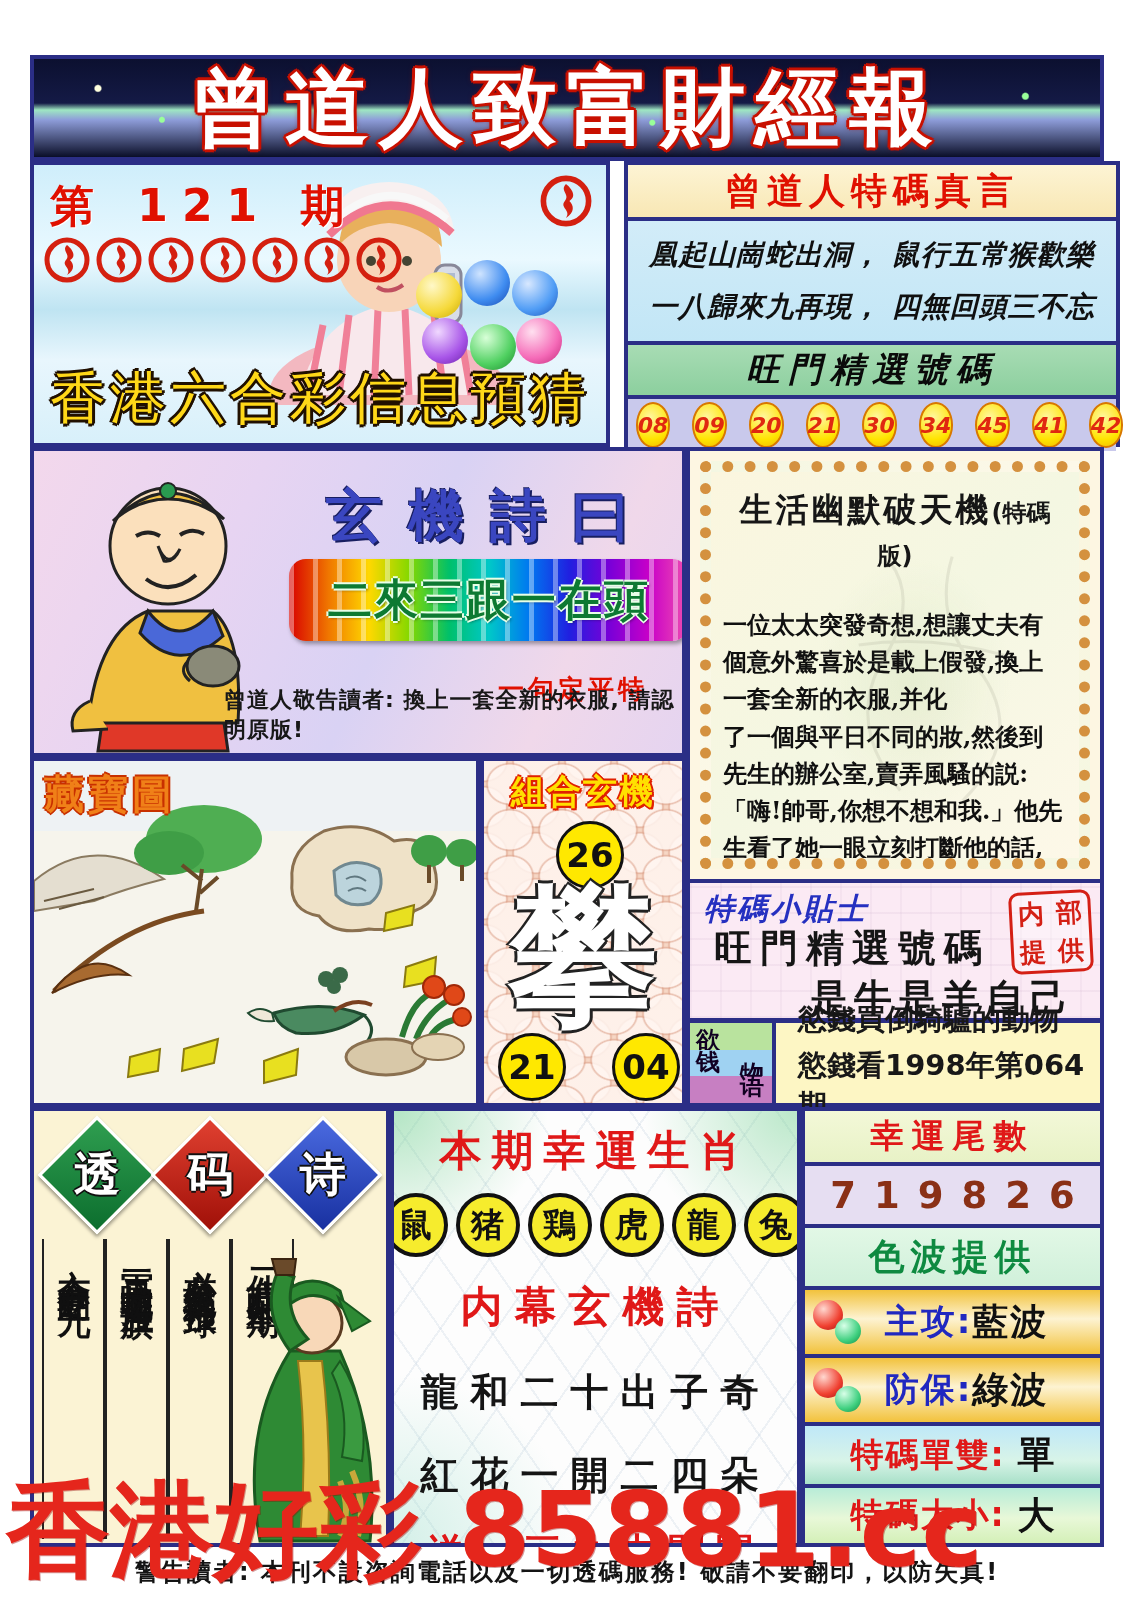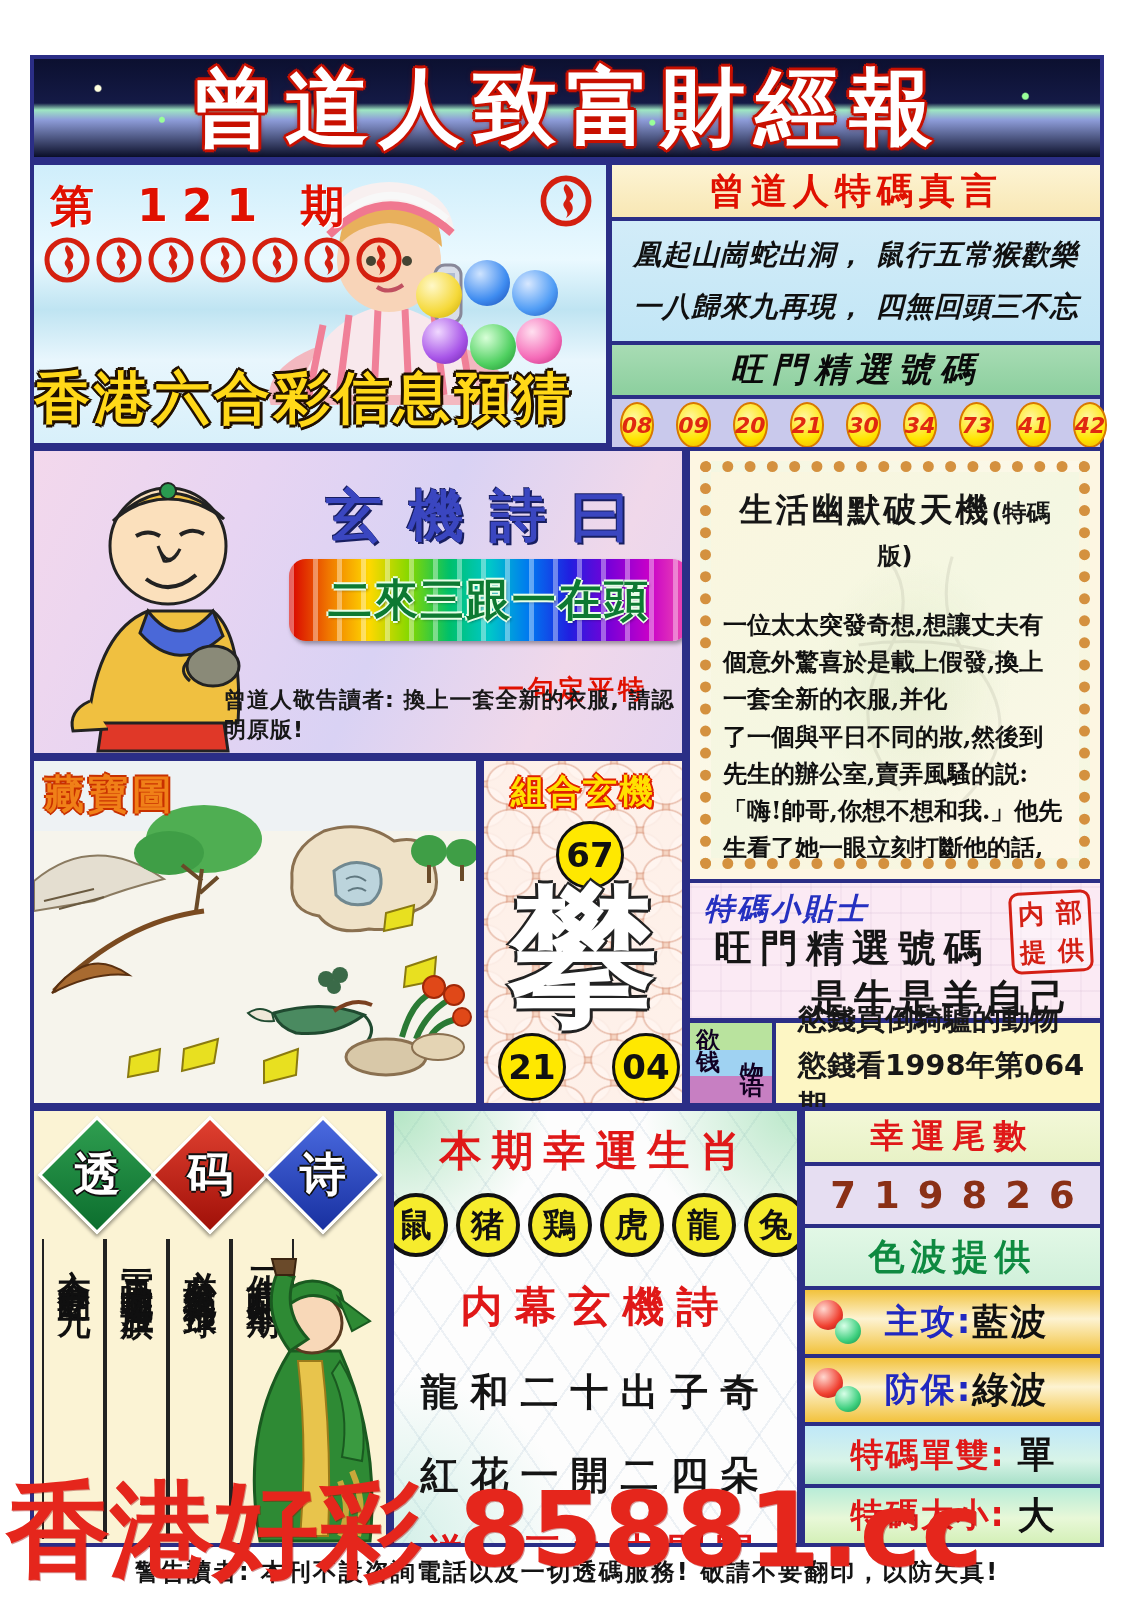--- a/index.html
+++ b/index.html
@@ -47,29 +47,29 @@
   #cornerFlame{position:absolute;right:14px;top:10px;width:52px;height:52px;}
   .ballCluster{position:absolute;right:40px;top:95px;width:150px;height:110px;}
   .ball{position:absolute;width:46px;height:46px;border-radius:50%;}
   .b1{left:0;top:12px;background:radial-gradient(circle at 35% 30%,#fff8c8,#f5d93a 60%,#c9a800);}
   .b2{left:48px;top:0;background:radial-gradient(circle at 35% 30%,#cfe4ff,#3f8cf0 60%,#1747b0);}
   .b3{left:96px;top:10px;background:radial-gradient(circle at 35% 30%,#d8e8ff,#4f9cf5 60%,#1c52b8);}
   .b4{left:6px;top:58px;background:radial-gradient(circle at 35% 30%,#f0d8ff,#a855e8 60%,#6a1fa8);}
   .b5{left:54px;top:64px;background:radial-gradient(circle at 35% 30%,#d8ffd8,#4fd060 60%,#1d8a30);}
   .b6{left:100px;top:58px;background:radial-gradient(circle at 35% 30%,#ffe0f0,#f56bb8 60%,#c02878);}
   #issueTitle{
-    position:absolute;left:0;right:0;bottom:6px;
-    color:#ffd818;font-size:56px;font-weight:700;letter-spacing:4px;white-space:nowrap;
+    position:absolute;left:0;right:0;bottom:6px;text-align:center;
+    color:#ffd818;font-size:56px;font-weight:400;letter-spacing:4px;white-space:nowrap;
     text-shadow:-3px 0 #201000,3px 0 #201000,0 -3px #201000,0 3px #201000,2px 2px #201000,-2px -2px #201000;
   }
   
   #model{position:absolute;left:205px;top:0;width:300px;height:240px;}
 
   
-  #trueWords{left:608px;top:161px;width:496px;height:286px;padding:0;background:#fff;}
+  #trueWords{left:624px;top:161px;width:496px;height:286px;padding:0;background:#fff;}
   #trueWords .band-title{height:52px;background:linear-gradient(180deg,#fdf4d4,#f8e7b4);display:flex;align-items:center;justify-content:center;
     color:#e01000;font-size:36px;font-weight:800;letter-spacing:6px;border-bottom:4px solid var(--navy);}
   #trueWords .verses{height:120px;background:linear-gradient(180deg,#d2ecf8,#c2e6f6);display:flex;flex-direction:column;justify-content:space-evenly;border-bottom:4px solid var(--navy);}
   #trueWords .verse{color:#101010;font-size:28px;font-weight:800;text-align:center;letter-spacing:1px;font-style:italic;}
   #trueWords .band-green{height:50px;background:linear-gradient(180deg,#a8dcb4,#8ccf9e);display:flex;align-items:center;justify-content:center;
     color:#0a0a0a;font-size:34px;font-weight:800;letter-spacing:8px;font-style:italic;border-bottom:4px solid var(--navy);}
   #trueWords .numbers{height:52px;background:#c9c9ec;display:flex;align-items:center;justify-content:center;gap:7px;}
   .numBall{width:42px;height:42px;border-radius:50%;background:radial-gradient(circle at 40% 32%,#fff7a0,#ffe400 65%,#f0b800);
     border:2px solid #d87800;color:#e02810;font-size:22px;font-weight:800;display:flex;align-items:center;justify-content:center;font-style:italic;margin-left:15px;}
 
@@ -311,21 +311,21 @@
       <div class="verse">一八歸來九再現， 四無回頭三不忘</div>
     </div>
     <div class="band-green">旺門精選號碼</div>
     <div class="numbers">
       <div class="numBall">08</div>
       <div class="numBall">09</div>
       <div class="numBall">20</div>
       <div class="numBall">21</div>
       <div class="numBall">30</div>
       <div class="numBall">34</div>
-      <div class="numBall">73</div>
+      <div class="numBall">45</div>
       <div class="numBall">41</div>
       <div class="numBall">42</div>
     </div>
   </div>
 
   <div class="panel" id="mystery">
     <svg id="monk" viewBox="0 0 270 300">
       <path d="M70 290 L200 290 L195 255 L75 255 Z" fill="#e03828" stroke="#222" stroke-width="3"></path>
       <path d="M60 262 Q70 170 120 150 L185 150 Q215 175 210 262 Z" fill="#f0c040" stroke="#222" stroke-width="3"></path>
       <path d="M120 150 Q150 190 185 150 L195 175 Q150 215 112 172 Z" fill="#4a68d8" stroke="#222" stroke-width="3"></path>
@@ -399,21 +399,21 @@
         <circle cx="428" cy="256" r="9" fill="#e04818" stroke="#a02808" stroke-width="2"></circle>
       </g>
       <ellipse cx="352" cy="296" rx="40" ry="18" fill="#d8c8a8" stroke="#8a7050" stroke-width="3"></ellipse>
       <ellipse cx="404" cy="286" rx="26" ry="13" fill="#e4d4b4" stroke="#8a7050" stroke-width="2"></ellipse>
     </svg>
     <div id="treasureTitle">藏寶圖</div>
   </div>
 
   <div class="panel" id="combo">
     <div id="comboTitle">組合玄機</div>
-    <div class="comboBall" id="comboTop">67</div>
+    <div class="comboBall" id="comboTop">26</div>
     <div id="comboChar">攀</div>
     <div class="comboBall" id="comboBL">21</div>
     <div class="comboBall" id="comboBR">04</div>
   </div>
 
   <div class="panel" id="tips">
     <div id="tipsTitle">特碼小貼士</div>
     <div id="tipsL1">旺門精選號碼</div>
     <div id="tipsL2">是牛是羊自己查</div>
     <div id="stamp">

